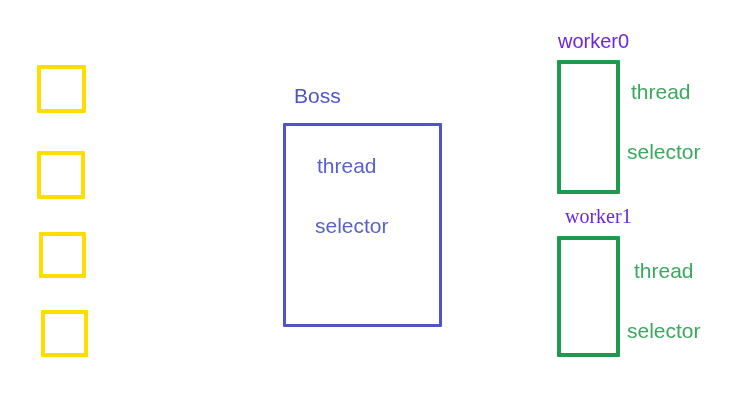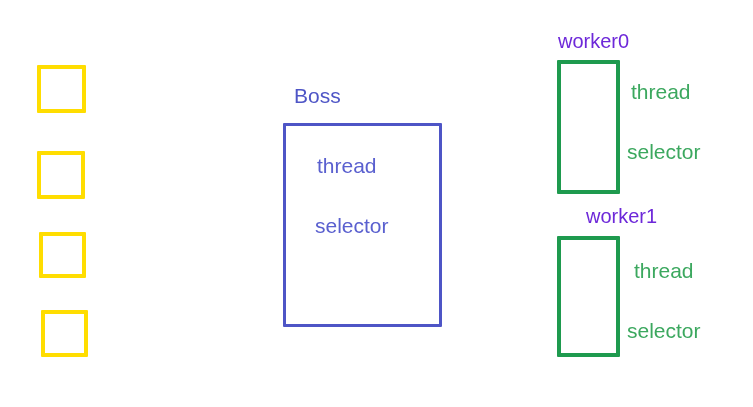--- a/index.html
+++ b/index.html
@@ -80,20 +80,20 @@
   <div class="label boss-text" style="left:317px; top:155px;">thread</div>
   <div class="label boss-text" style="left:315px; top:215px;">selector</div>
 
   <div class="label worker-title" style="left:558px; top:31px;">worker0</div>
 
   <div class="box worker-box" style="left:557px; top:60px; width:63px; height:134px;"></div>
 
   <div class="label worker-text" style="left:631px; top:81px;">thread</div>
   <div class="label worker-text" style="left:627px; top:141px;">selector</div>
 
-  <div class="label worker-title" style="left:586px; top:206px;">worker1</div>
+  <div class="label worker-title" style="left:565px; top:206px;font-family:Liberation Serif, serif;">worker1</div>
 
   <div class="box worker-box" style="left:557px; top:236px; width:63px; height:121px;"></div>
 
   <div class="label worker-text" style="left:634px; top:260px;">thread</div>
   <div class="label worker-text" style="left:627px; top:320px;">selector</div>
 
 </div>
 
 </body></html>

